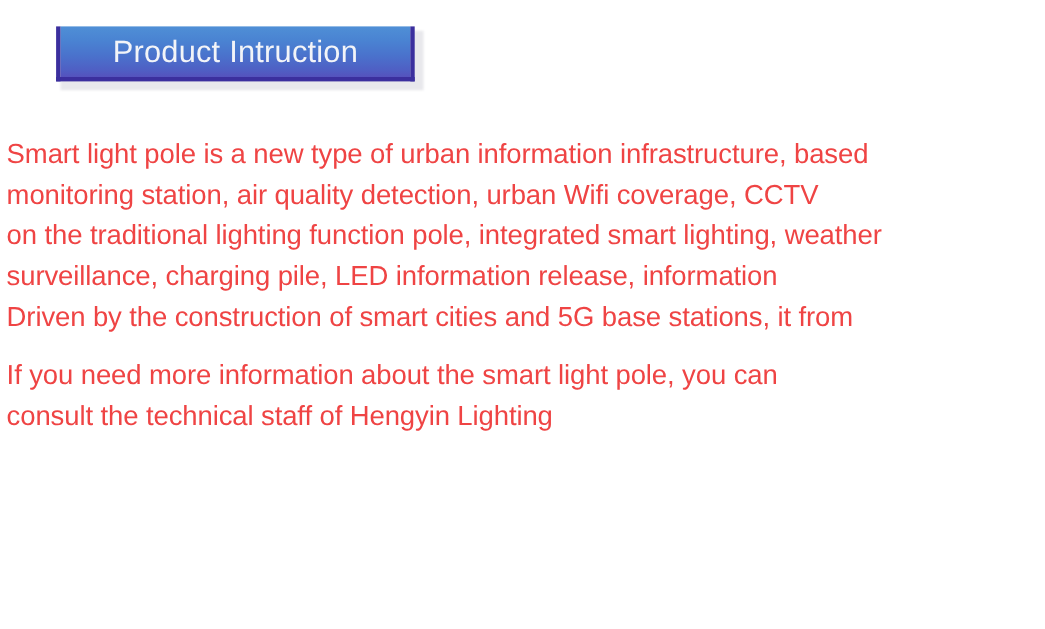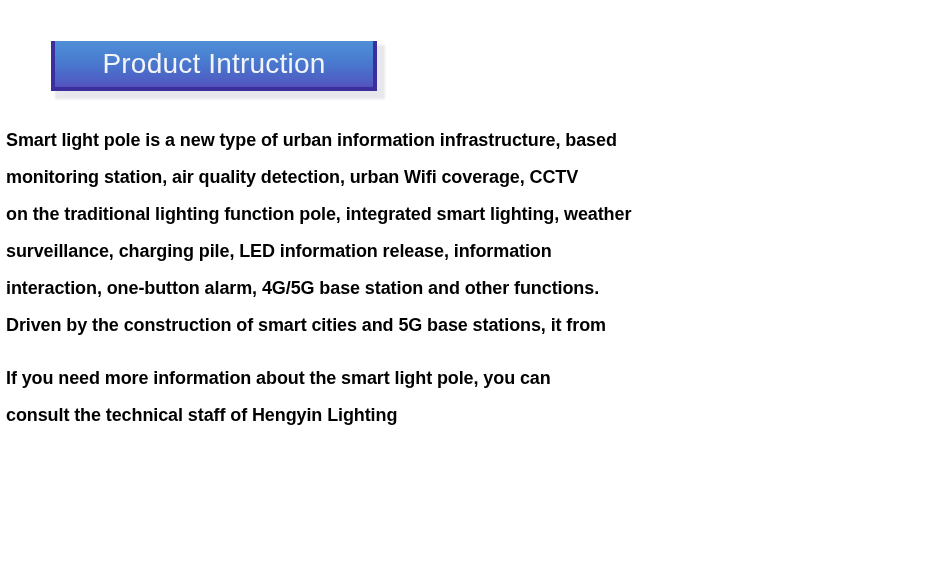--- a/index.html
+++ b/index.html
@@ -18,21 +18,21 @@
     position: relative;
     width: 950px;
     height: 572px;
     background: #ffffff;
   }
 
   
   .banner-wrap {
     position: absolute;
     left: 51px;
-    top: 41px;
+    top: 24px;
     width: 330px;
     height: 54px;
     text-decoration: underline;
   }
 
   
   .banner-shadow {
     position: absolute;
     left: 4px;
     top: 4px;
@@ -77,24 +77,24 @@
   
   .body-copy {
     position: absolute;
     left: 6px;
     top: 122px;
     width: 936px;
   }
 
   .para {
     margin: 0;
-    color: #000000;
-    font-size: 18px;
+    color: #ef4444;
+    font-size: 25px;
     line-height: 37px;
-    font-weight: 700;
+    font-weight: 400;
     letter-spacing: -0.1px;
   }
 
   .para + .para {
     margin-top: 16px;
   }
 
   .line {
     display: block;
     white-space: nowrap;
@@ -111,21 +111,20 @@
       <span class="banner-title">Product Intruction</span>
     </div>
   </div>
 
   <div class="body-copy">
     <p class="para">
       <span class="line">Smart light pole is a new type of urban information infrastructure, based</span>
       <span class="line">monitoring station, air quality detection, urban Wifi coverage, CCTV</span>
       <span class="line">on the traditional lighting function pole, integrated smart lighting, weather</span>
       <span class="line">surveillance, charging pile, LED information release, information</span>
-      <span class="line">interaction, one-button alarm, 4G/5G base station and other functions.</span>
       <span class="line">Driven by the construction of smart cities and 5G base stations, it from</span>
     </p>
     <p class="para">
       <span class="line">If you need more information about the smart light pole, you can</span>
       <span class="line">consult the technical staff of Hengyin Lighting</span>
     </p>
   </div>
 
 </div>
 

